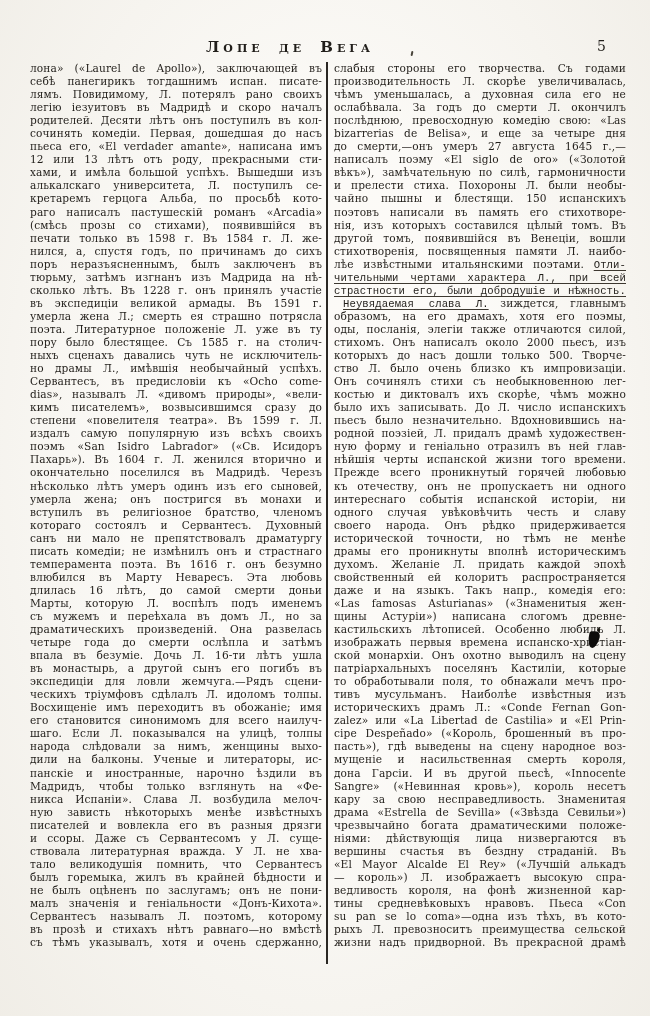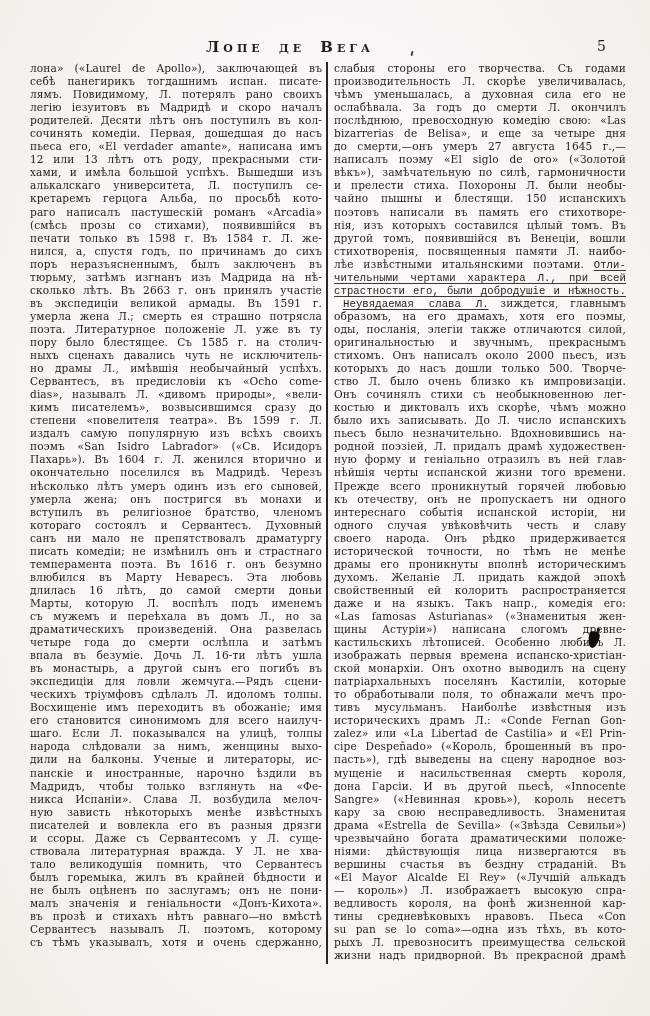--- a/index.html
+++ b/index.html
@@ -97,21 +97,21 @@
         <div class="line">12 или 13 лѣтъ отъ роду, прекрасными сти-</div>
         <div class="line">хами, и имѣла большой успѣхъ. Вышедши изъ</div>
         <div class="line">алькалскаго университета, Л. поступилъ се-</div>
         <div class="line">кретаремъ герцога Альба, по просьбѣ кото-</div>
         <div class="line">раго написалъ пастушескій романъ «Arcadia»</div>
         <div class="line">(смѣсь прозы со стихами), появившійся въ</div>
         <div class="line">печати только въ 1598 г. Въ 1584 г. Л. же-</div>
         <div class="line">нился, а, спустя годъ, по причинамъ до сихъ</div>
         <div class="line">поръ неразъясненнымъ, былъ заключенъ въ</div>
         <div class="line">тюрьму, затѣмъ изгнанъ изъ Мадрида на нѣ-</div>
-        <div class="line">сколько лѣтъ. Въ 2663 г. онъ принялъ участіе</div>
+        <div class="line">сколько лѣтъ. Въ 1228 г. онъ принялъ участіе</div>
         <div class="line">въ экспедиціи великой армады. Въ 1591 г.</div>
         <div class="line">умерла жена Л.; смерть ея страшно потрясла</div>
         <div class="line">поэта. Литературное положеніе Л. уже въ ту</div>
         <div class="line">пору было блестящее. Съ 1585 г. на столич-</div>
         <div class="line">ныхъ сценахъ давались чуть не исключитель-</div>
         <div class="line">но драмы Л., имѣвшія необычайный успѣхъ.</div>
         <div class="line">Сервантесъ, въ предисловіи къ «Ocho come-</div>
         <div class="line">dias», называлъ Л. «дивомъ природы», «вели-</div>
         <div class="line">кимъ писателемъ», возвысившимся сразу до</div>
         <div class="line">степени «повелителя театра». Въ 1599 г. Л.</div>
@@ -145,22 +145,22 @@
         <div class="line">Мадридъ, чтобы только взглянуть на «Фе-</div>
         <div class="line">никса Испаніи». Слава Л. возбудила мелоч-</div>
         <div class="line">ную зависть нѣкоторыхъ менѣе извѣстныхъ</div>
         <div class="line">писателей и вовлекла его въ разныя дрязги</div>
         <div class="line">и ссоры. Даже съ Сервантесомъ у Л. суще-</div>
         <div class="line">ствовала литературная вражда. У Л. не хва-</div>
         <div class="line">тало великодушія помнить, что Сервантесъ</div>
         <div class="line">былъ горемыка, жилъ въ крайней бѣдности и</div>
         <div class="line">не былъ оцѣненъ по заслугамъ; онъ не пони-</div>
         <div class="line">малъ значенія и геніальности «Донъ-Кихота».</div>
+        <div class="line">Сервантесъ называлъ Л. поэтомъ, которому</div>
         <div class="line">въ прозѣ и стихахъ нѣтъ равнаго—но вмѣстѣ</div>
-        <div class="line">Сервантесъ называлъ Л. поэтомъ, которому</div>
         <div class="line">съ тѣмъ указывалъ, хотя и очень сдержанно,</div>
       </div>
     <div class="col-divider"></div>
     <div class="col">
         <div class="line">слабыя стороны его творчества. Съ годами</div>
         <div class="line">производительность Л. скорѣе увеличивалась,</div>
         <div class="line">чѣмъ уменьшалась, а духовная сила его не</div>
         <div class="line">ослабѣвала. За годъ до смерти Л. окончилъ</div>
         <div class="line">послѣднюю, превосходную комедію свою: «Las</div>
         <div class="line">bizarrerias de Belisa», и еще за четыре дня</div>
@@ -172,21 +172,20 @@
         <div class="line">поэтовъ написали въ память его стихотворе-</div>
         <div class="line">нія, изъ которыхъ составился цѣлый томъ. Въ</div>
         <div class="line">другой томъ, появившійся въ Венеціи, вошли</div>
         <div class="line">стихотворенія, посвященныя памяти Л. наибо-</div>
         <div class="line"><span>лѣе извѣстными итальянскими поэтами. </span><span class="pencil-underline">Отли-</span></div>
         <div class="line"><span class="pencil-underline">чительными чертами характера Л., при всей</span></div>
         <div class="line"><span class="pencil-underline">страстности его, были добродушіе и нѣжность.</span></div>
         <div class="line indent"><span class="pencil-underline">Неувядаемая слава Л.</span><span> зиждется, главнымъ</span></div>
         <div class="line">образомъ, на его драмахъ, хотя его поэмы,</div>
         <div class="line">оды, посланія, элегіи также отличаются силой,</div>
-        <div class="line">оригинальностью и звучнымъ, прекраснымъ</div>
         <div class="line">стихомъ. Онъ написалъ около 2000 пьесъ, изъ</div>
         <div class="line">которыхъ до насъ дошли только 500. Творче-</div>
         <div class="line">ство Л. было очень близко къ импровизаціи.</div>
         <div class="line">Онъ сочинялъ стихи съ необыкновенною лег-</div>
         <div class="line">костью и диктовалъ ихъ скорѣе, чѣмъ можно</div>
         <div class="line">было ихъ записывать. До Л. число испанскихъ</div>
         <div class="line">пьесъ было незначительно. Вдохновившись на-</div>
         <div class="line">родной поэзіей, Л. придалъ драмѣ художествен-</div>
         <div class="line">ную форму и геніально отразилъ въ ней глав-</div>
         <div class="line">нѣйшія черты испанской жизни того времени.</div>

